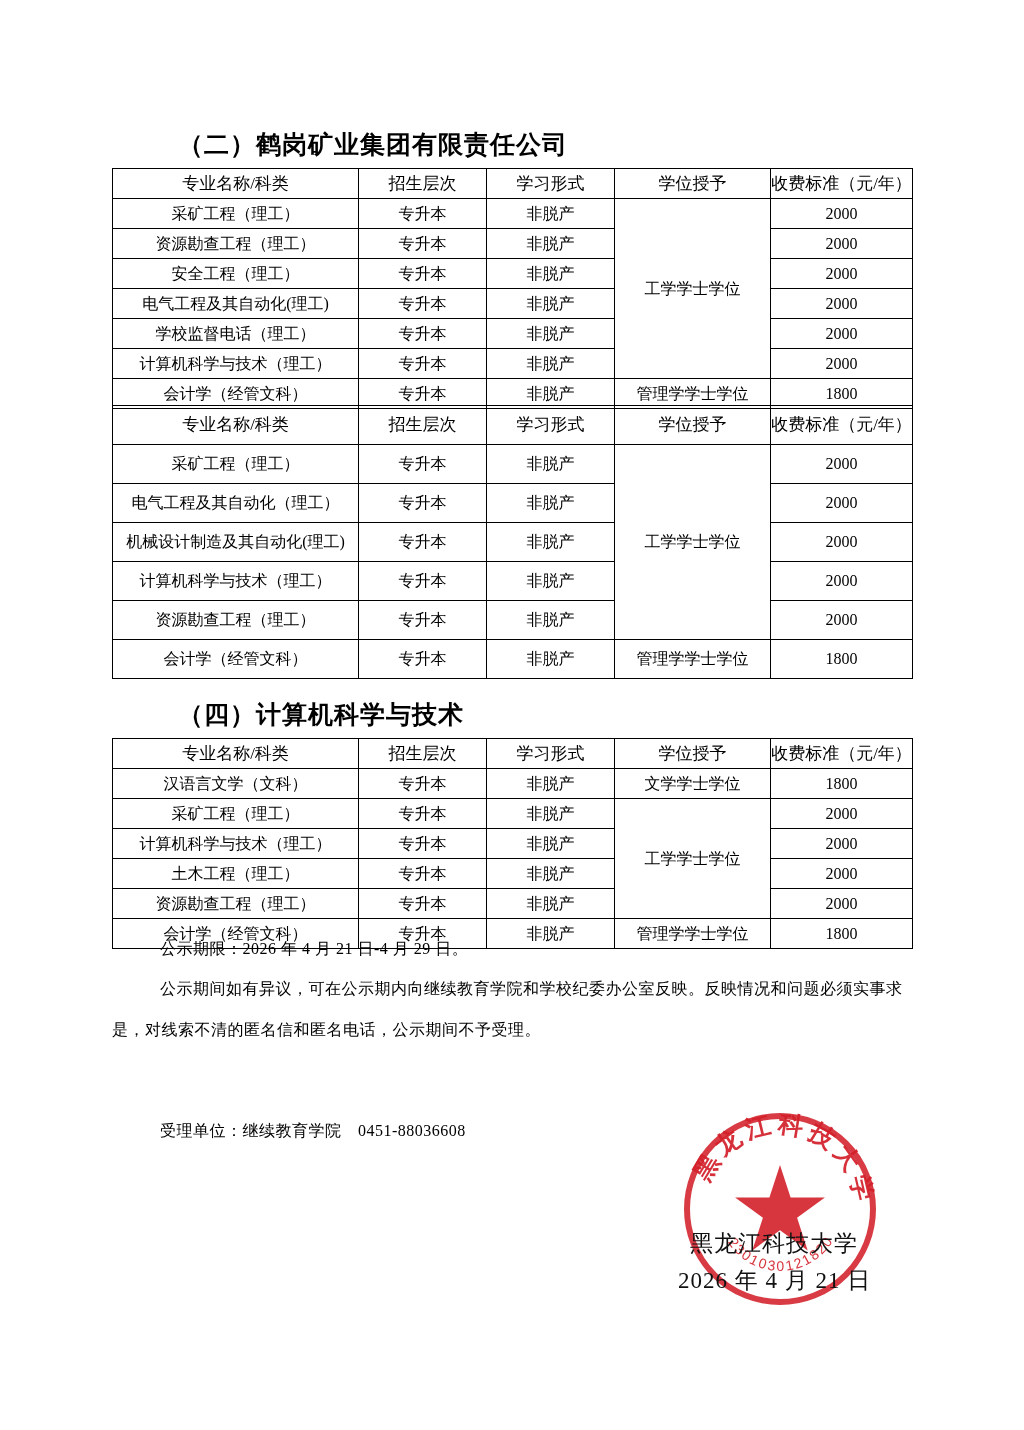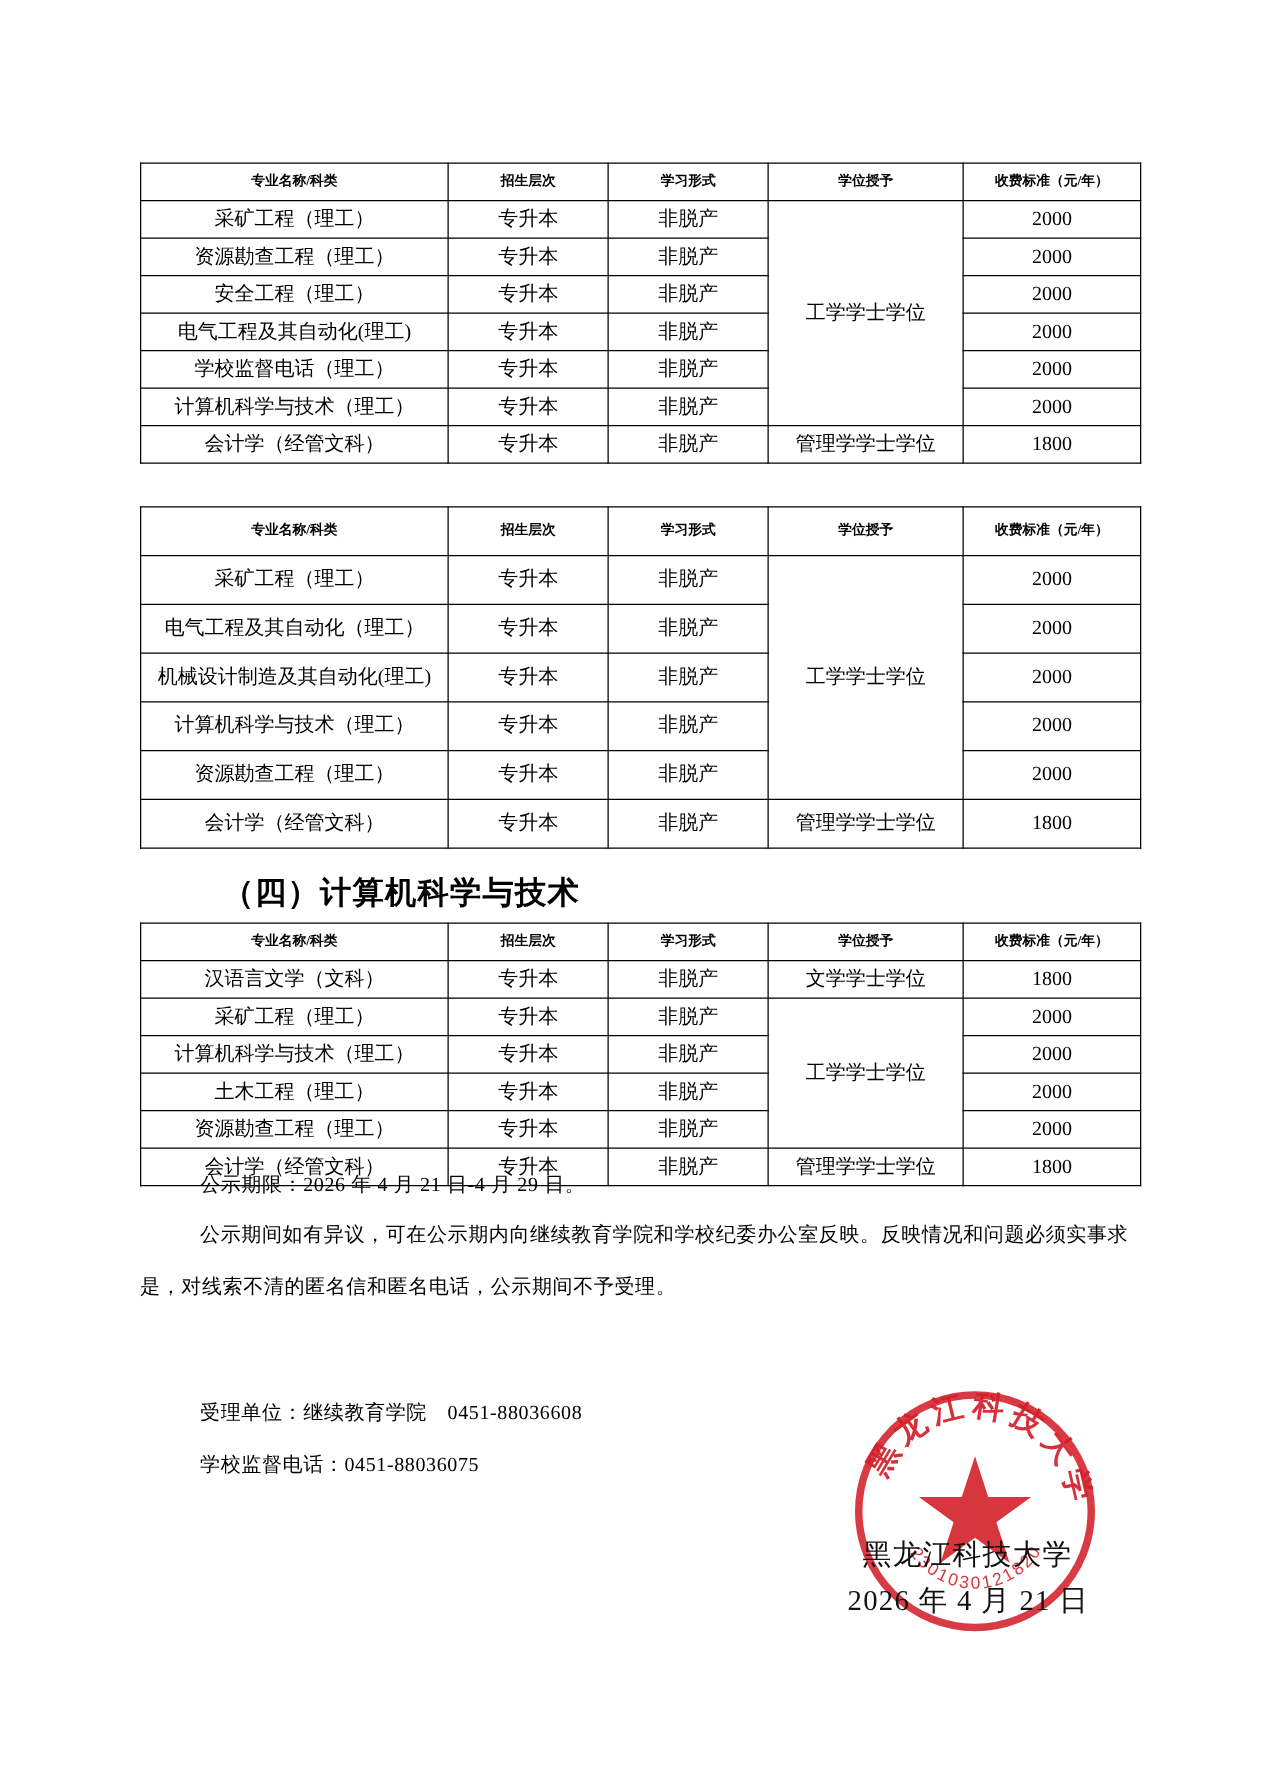--- a/index.html
+++ b/index.html
@@ -43,22 +43,22 @@
   table.tbl td, table.tbl th {
     border: 1px solid #000;
     text-align: center;
     vertical-align: middle;
     font-size: 16px;
     font-family: "Liberation Serif", "DejaVu Serif", serif;
     padding: 0;
     line-height: 1.25;
   }
   table.tbl th {
-    font-weight: bold;
-    font-size: 11px;
+    font-weight: normal;
+    font-size: 17px;
   }
   .col1 { width: 246px; }
   .col2 { width: 128px; }
   .col3 { width: 128px; }
   .col4 { width: 156px; }
   .col5 { width: 142px; }
 
   .t1 td, .t1 th { height: 29px; }
   .t2 td, .t2 th { height: 38px; }
   .t3 td, .t3 th { height: 29px; }
@@ -90,20 +90,21 @@
   }
   .sign1 { left: 690px; top: 1228px; }
   .sign2 { left: 678px; top: 1265px; text-align: right; }
 </style>
 </head>
 <body>
 
 <div class="page">
 
   <div class="section" style="top:130px;">
+    <div class="sec-title">（二）鹤岗矿业集团有限责任公司</div>
     <table class="tbl t1">
       <colgroup>
           <col class="col1">
           <col class="col2">
           <col class="col3">
           <col class="col4">
           <col class="col5">
         </colgroup>
       <thead>
         <tr>
@@ -283,21 +284,20 @@
           <td>管理学学士学位</td>
           <td>1800</td>
         </tr>
       </tbody>
     </table>
   </div>
 
   <div class="para indent" style="top:928px;">公示期限：2026 年 4 月 21 日-4 月 29 日。</div>
   <div class="para indent" style="top:968px;">公示期间如有异议，可在公示期内向继续教育学院和学校纪委办公室反映。反映情况和问题必须实事求是，对线索不清的匿名信和匿名电话，公示期间不予受理。</div>
   <div class="para indent" style="top:1110px;">受理单位：继续教育学院　0451-88036608</div>
-  <div class="para indent" style="top:1152px;">学校监督电话：0451-88036075</div>
 
   <div class="stamp">
     <svg width="208" height="208" viewBox="0 0 208 208" xmlns="http://www.w3.org/2000/svg">
       <defs>
         <path id="ringpath" d="M 104,104 m -76,0 a 76,76 0 1,1 152,0 a 76,76 0 1,1 -152,0"></path>
         <path id="ringpath2" d="M 28,104 a 76,76 0 0 1 152,0"></path>
         <path id="codepath" d="M 42,104 a 62,62 0 0 0 124,0"></path>
       </defs>
       <circle cx="104" cy="104" r="93" fill="none" stroke="#d3202a" stroke-width="6" opacity="0.88"></circle>
       <g fill="#d3202a" opacity="0.9">

